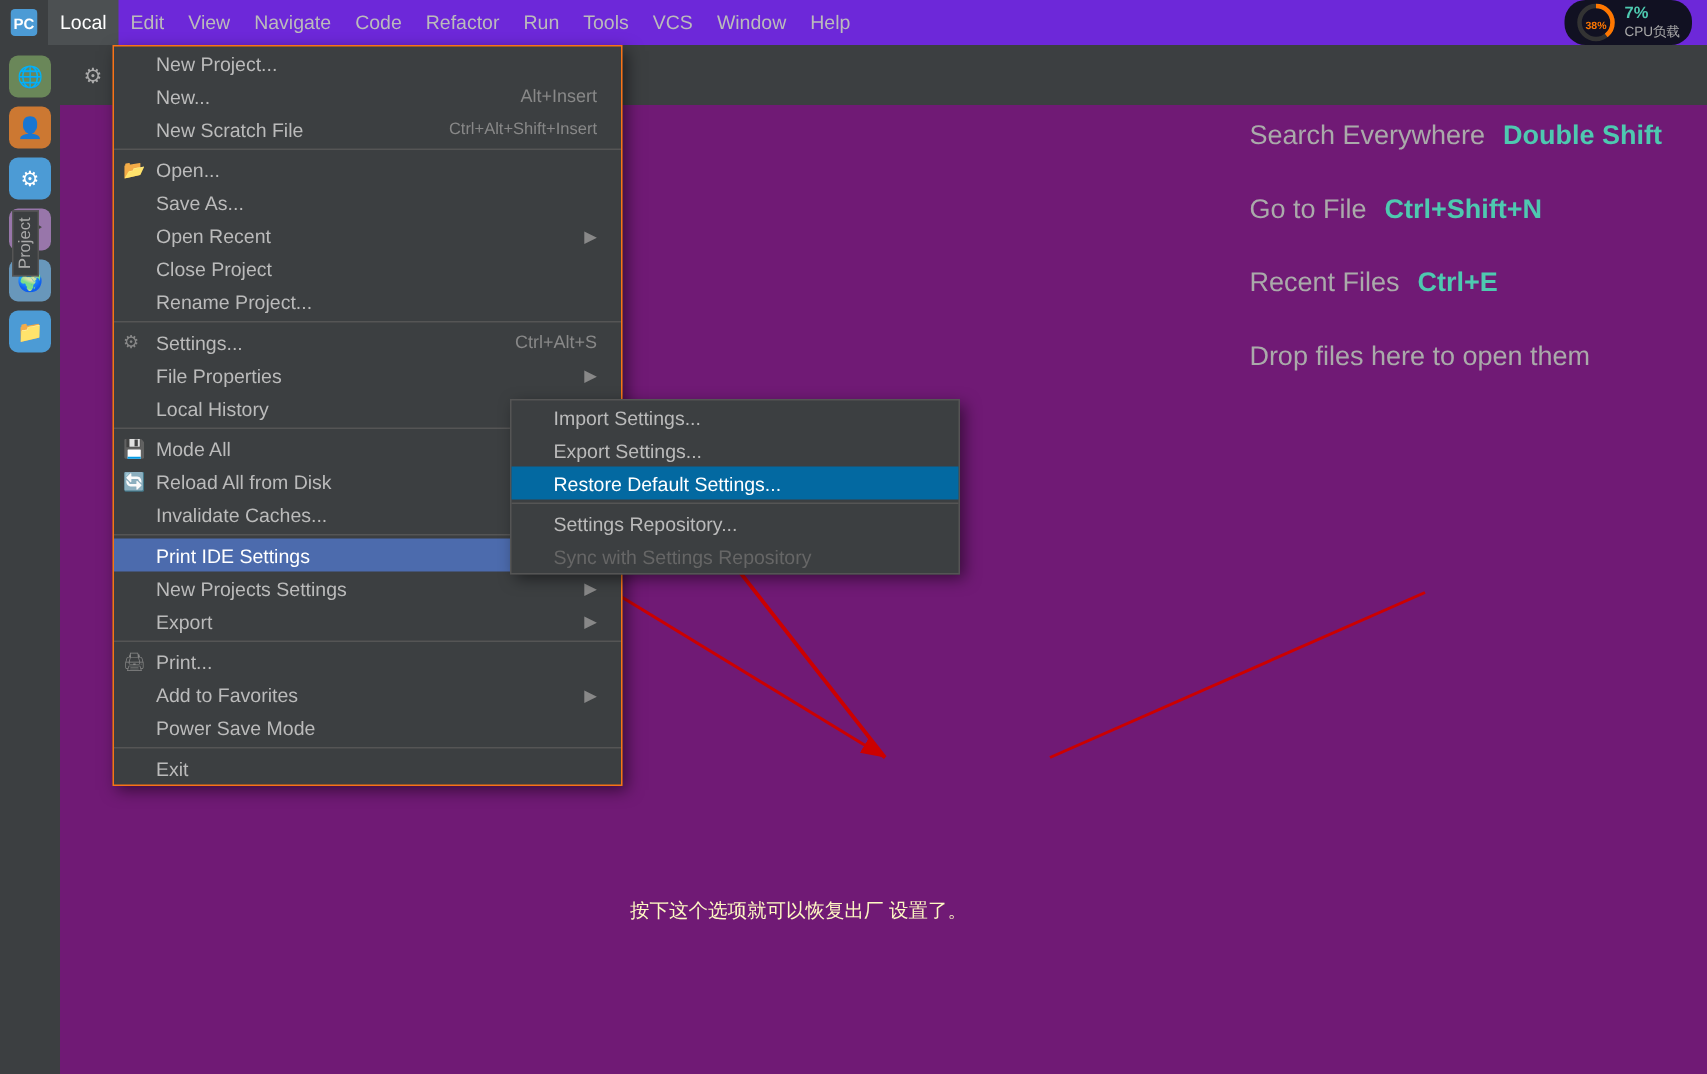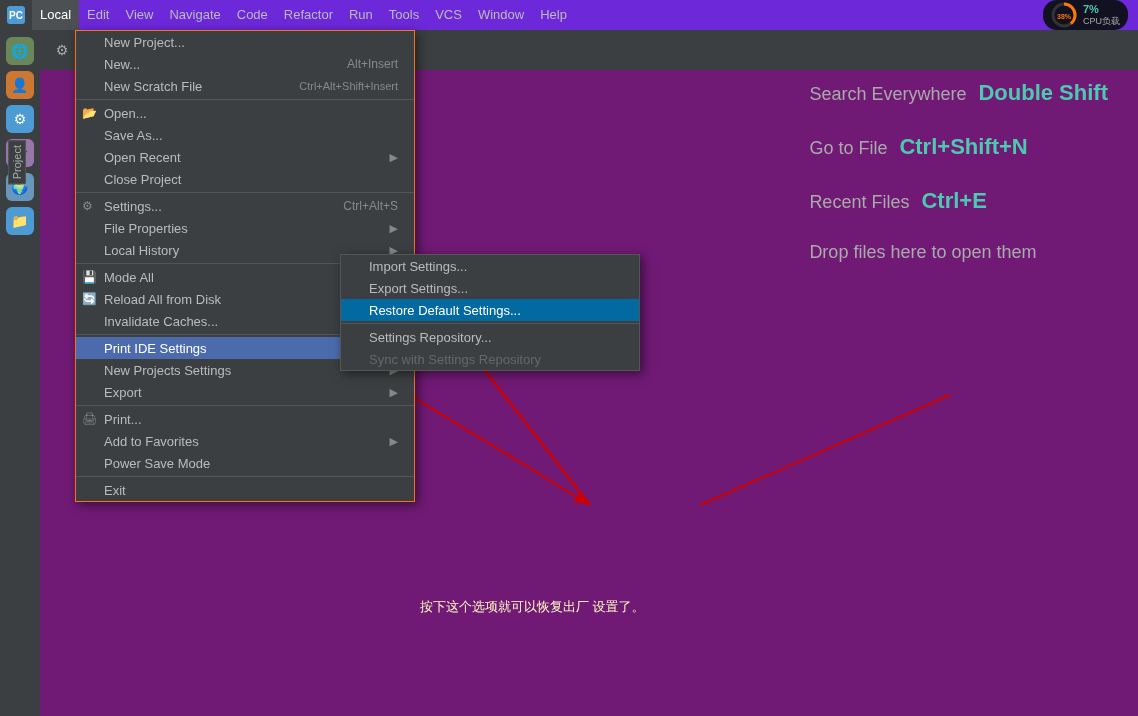--- a/index.html
+++ b/index.html
@@ -103,21 +103,21 @@
       display: flex;
       align-items: baseline;
       margin-bottom: 28px;
       gap: 12px;
     }
     .info-label {
       font-size: 18px;
       color: #aaaaaa;
     }
     .info-shortcut {
-      font-size: 22px;
+      font-size: 18px;
       font-weight: bold;
     }
     .shortcut-cyan { color: #4ec9b0; }
 
     
     .arrow-canvas {
       position: absolute;
       top: 0; left: 0;
       width: 100%; height: 100%;
       pointer-events: none;
@@ -173,21 +173,21 @@
     }
     .menu-divider {
       height: 1px;
       background: #555;
       margin: 2px 0;
     }
 
     
     .submenu-manage {
       position: absolute;
-      top: 254px; left: 340px;
+      top: 266px; left: 340px;
       width: 300px;
       background: #3c3f41;
       border: 1px solid #555;
       z-index: 101;
       box-shadow: 3px 3px 10px rgba(0,0,0,0.5);
     }
     .submenu-manage .menu-item.highlighted {
       background: #4c6bad; color: #ffffff;
     }
 
@@ -298,20 +298,23 @@
   <div class="menu-item">
     <span>Save As...</span>
   </div>
   <div class="menu-item">
     <span>Open Recent</span>
     <span class="menu-item-arrow">▶</span>
   </div>
   <div class="menu-item">
     <span>Close Project</span>
   </div>
+  <div class="menu-item">
+    <span>Rename Project...</span>
+  </div>
   <div class="menu-divider"></div>
   <div class="menu-item">
     <span class="menu-item-icon">⚙</span>
     <span>Settings...</span>
     <span class="menu-item-shortcut">Ctrl+Alt+S</span>
   </div>
   <div class="menu-item">
     <span>File Properties</span>
     <span class="menu-item-arrow">▶</span>
   </div>

